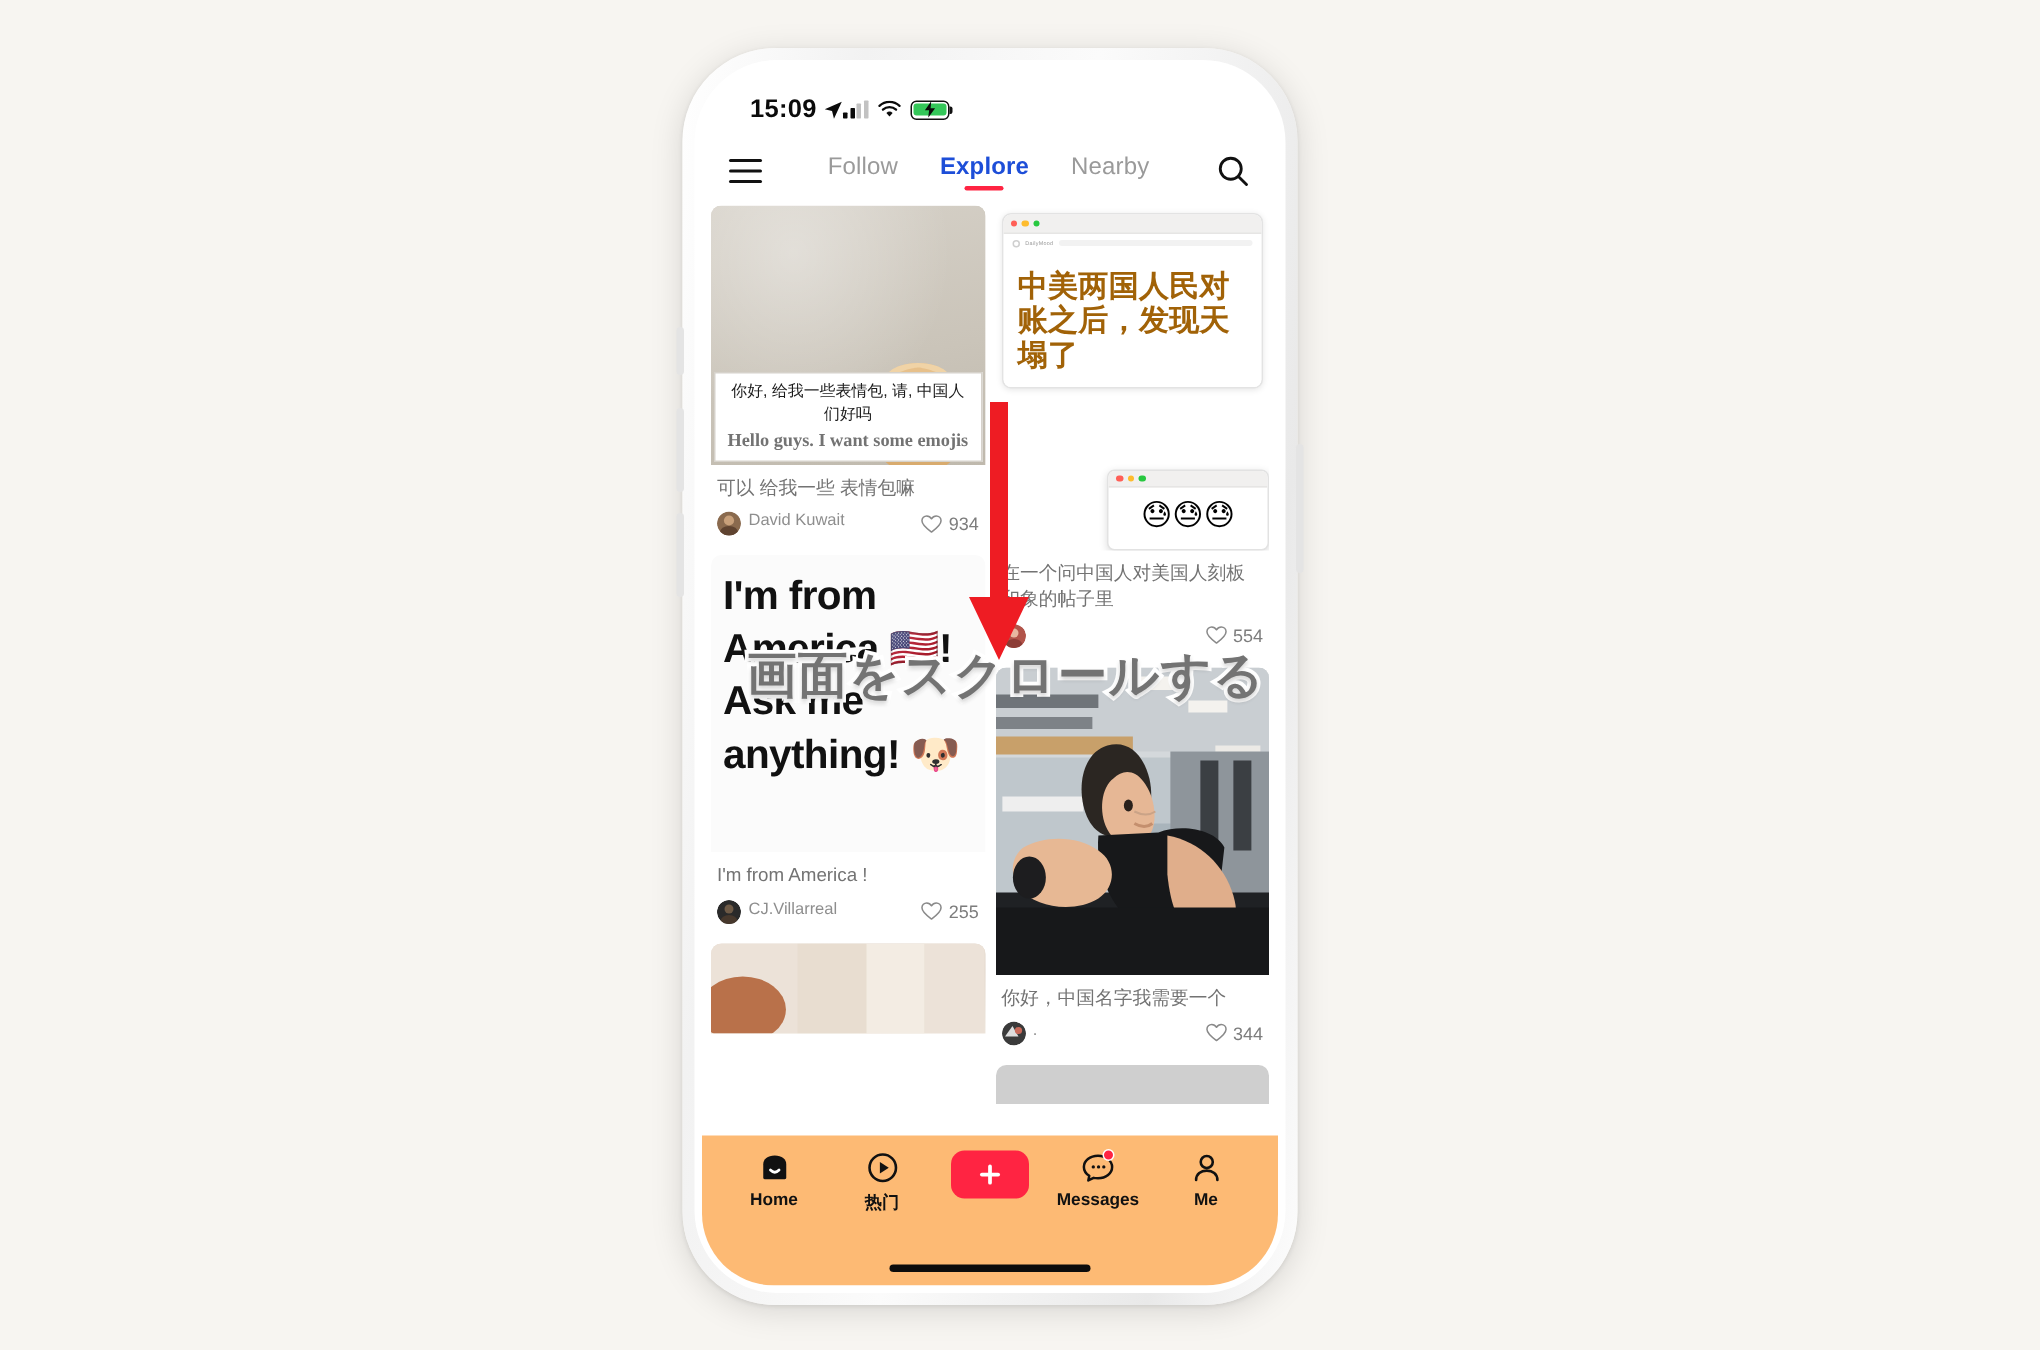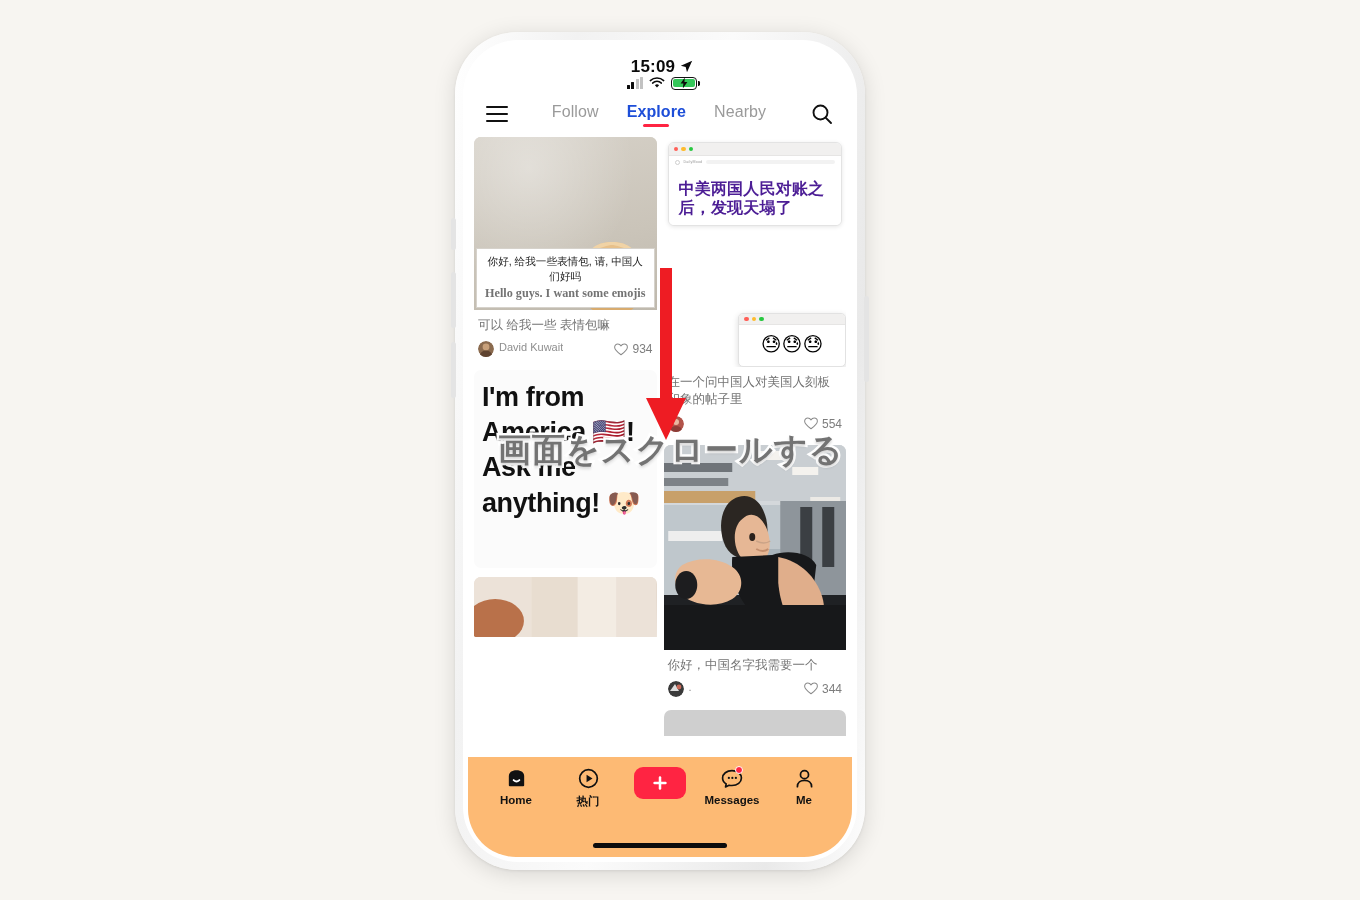--- a/index.html
+++ b/index.html
@@ -36,23 +36,22 @@
     position: absolute; left: 468px; top: 45px;
     width: 384px; height: 812px;
     border-radius: 48px;
     background: #ffffff;
     overflow: hidden;
   }
 
   
   .statusbar {
     position: relative; height: 46px; width: 100%;
-    display: flex; align-items: center; justify-content: center;
+    display: flex; align-items: center; justify-content: flex-start;
     padding: 10px 28px 0 32px;
-    flex-direction: column;
   }
   .sb-left { display: flex; align-items: center; gap: 5px; }
   .sb-time { font-size: 17px; font-weight: 700; color: #0b0b0b; letter-spacing: .2px; }
   .loc-arrow { display: block; }
   .sb-right { display: flex; align-items: center; gap: 6px; }
   .signal { display: flex; align-items: flex-end; gap: 1.5px; height: 12px; }
   .signal i { width: 3px; background: #0b0b0b; border-radius: .5px; display: block; }
   .signal i:nth-child(1) { height: 4px; }
   .signal i:nth-child(2) { height: 7px; }
   .signal i:nth-child(3) { height: 10px; background: #c2c2c2; }
@@ -126,21 +125,21 @@
   .win-bar { height:13px; background:#f1f0ef; display:flex; align-items:center; gap:3px; padding: 0 5px;
     border-bottom:1px solid #e6e5e4;}
   .dot { width:4.6px; height:4.6px; border-radius:50%; }
   .d1{background:#ff5f57}.d2{background:#febc2e}.d3{background:#28c840}
   .win-url { height:12px; display:flex; align-items:center; gap:4px; padding: 0 6px; background:#fff; }
   .url-circ { width:5px;height:5px;border:1px solid #cfcfcf;border-radius:50%;}
   .url-txt { font-size:3.6px; color:#9a9a9a; letter-spacing:.2px;}
   .url-pill { flex:1; height:4.5px; background:#f2f2f2; border-radius:3px; }
   .win-main { background:#fff; padding: 12px 10px 8px; }
   .win-head-cn {
-    font-size: 16px; font-weight: 900; line-height: 1.16; color:#4c1d95;
+    font-size: 20px; font-weight: 900; line-height: 1.16; color:#a16207;
     letter-spacing: .2px;
   }
   .win-sub {
     position:absolute; right: 0px; bottom: 0px; width: 108px;
     background:#fff; border:1px solid #e2e2e2; border-radius:5px;
     box-shadow: 0 2px 6px rgba(0,0,0,.14); overflow:hidden;
   }
   .win-sub .win-bar { height:11px; }
   .emoji-row { display:flex; justify-content:center; gap:3px; padding: 9px 4px 12px; font-size: 20px; line-height:1; }
 
@@ -293,20 +292,39 @@
               </div>
             </div>
           </div>
 
           <div class="card">
             <div class="card-media america">
               <div class="am-line">I'm from</div>
               <div class="am-line">America 🇺🇸!</div>
               <div class="am-line">Ask me</div>
               <div class="am-line">anything! 🐶</div>
+            </div>
+            <div class="card-body">
+              <div class="card-title">I'm from America !</div>
+              <div class="card-meta">
+                <div class="author">
+                  <svg class="avatar" viewBox="0 0 16 16">
+                    <circle cx="8" cy="8" r="8" fill="#2a2a2a"></circle>
+                    <circle cx="8" cy="6" r="3" fill="#6e5a46"></circle>
+                    <ellipse cx="8" cy="14" rx="5.6" ry="4" fill="#47382c"></ellipse>
+                  </svg>
+                  <div class="author-name">CJ.Villarreal</div>
+                </div>
+                <div class="likes">
+                  <svg width="14" height="13" viewBox="0 0 22 20">
+                    <path d="M11 18.2 C3.5 12.8 1 9.6 1 6.4 C1 3.4 3.3 1.3 6 1.3 C8 1.3 9.9 2.5 11 4.3 C12.1 2.5 14 1.3 16 1.3 C18.7 1.3 21 3.4 21 6.4 C21 9.6 18.5 12.8 11 18.2Z" fill="none" stroke="#8a8a8a" stroke-width="1.6" stroke-linejoin="round"></path>
+                  </svg>
+                  <span>255</span>
+                </div>
+              </div>
             </div>
           </div>
 
           <div class="partial-left">
             <svg viewBox="0 0 190 60" width="100%" height="100%" preserveAspectRatio="none">
               <rect width="190" height="60" fill="#ece2d8"></rect>
               <ellipse cx="22" cy="44" rx="30" ry="22" fill="#b9714a"></ellipse>
               <rect x="60" y="0" width="48" height="60" fill="#e8ddd0"></rect>
               <rect x="108" y="0" width="40" height="60" fill="#f3ece3"></rect>
             </svg>

